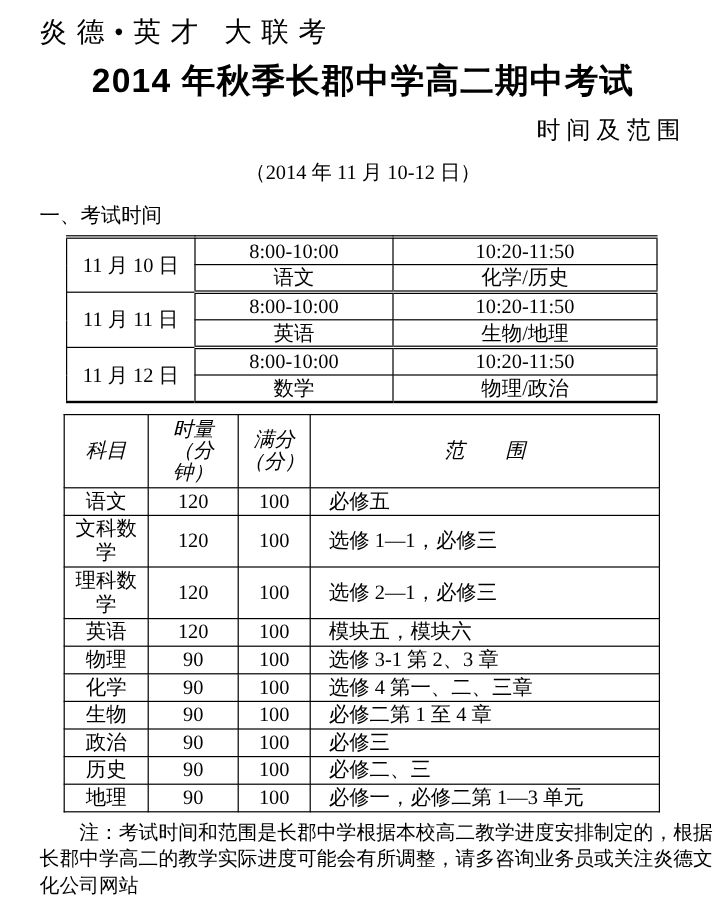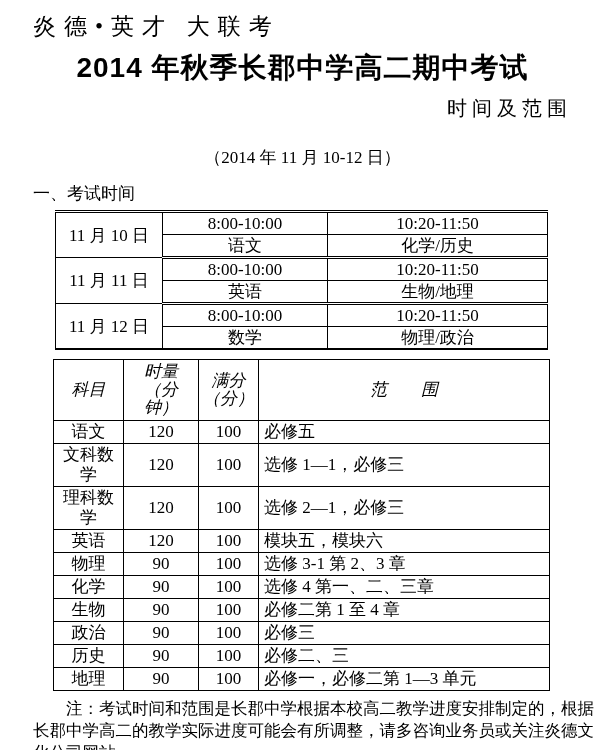--- a/index.html
+++ b/index.html
@@ -14,21 +14,21 @@
   .brand-title {
     font-size: 23px; letter-spacing: 8px;
     margin-top: 5px; white-space: nowrap;
   }
   .main-title {
     text-align: center; font-size: 28px; font-weight: bold;
     letter-spacing: 1px; margin: 7px 0 0 0;
     font-family: "Liberation Sans", "DejaVu Sans", sans-serif;
   }
   .subtitle { text-align: right; font-size: 20px; letter-spacing: 5px; margin-top: 8px; }
-  .date-range { text-align: center; font-size: 17px; margin-top: 24px; }
+  .date-range { text-align: center; font-size: 17px; margin-top: 10px; }
 
   .section-heading {
     font-size: 17px; margin: 13px 0 0 0;
     font-family: "Liberation Sans", "DejaVu Sans", sans-serif;
   }
 
   table { border-collapse: collapse; color: #000; }
 
   
   .schedule-table {
@@ -50,21 +50,21 @@
     width: 496px; margin: 9px 0 0 20px;
     font-size: 17px; table-layout: fixed;
     border: 1px solid #000;
   }
   .scope-table th, .scope-table td {
     border: 1px solid #000; font-weight: normal; vertical-align: middle;
     text-align: center; white-space: pre-line; overflow: hidden;
   }
   .scope-table th { line-height: 18px; padding: 3px 0; font-style: italic; }
   .scope-table td { line-height: 20px; padding: 1px 0; }
-  .scope-table td.scope-cell { text-align: left; padding-left: 5px; }
+  .scope-table td.scope-cell { text-align: left; padding-left: 15px; }
 
   
   .note {
     font-family: "Liberation Sans", "DejaVu Sans", sans-serif;
     font-size: 16.5px; line-height: 22px; text-align: justify;
     text-indent: 2em; margin: 6px -22px 0 0;
   }
 </style>
 </head>
 <body>

